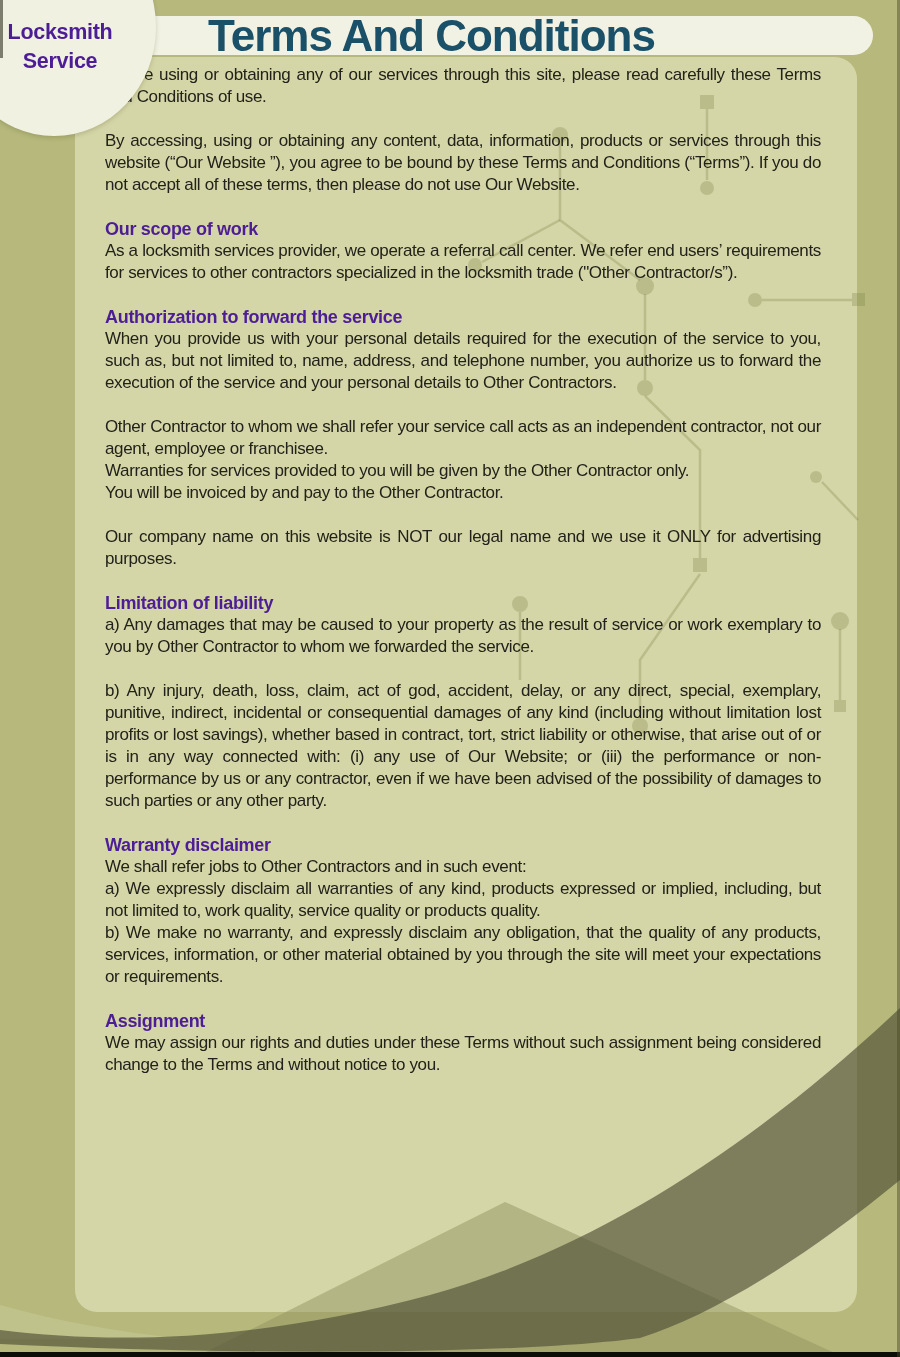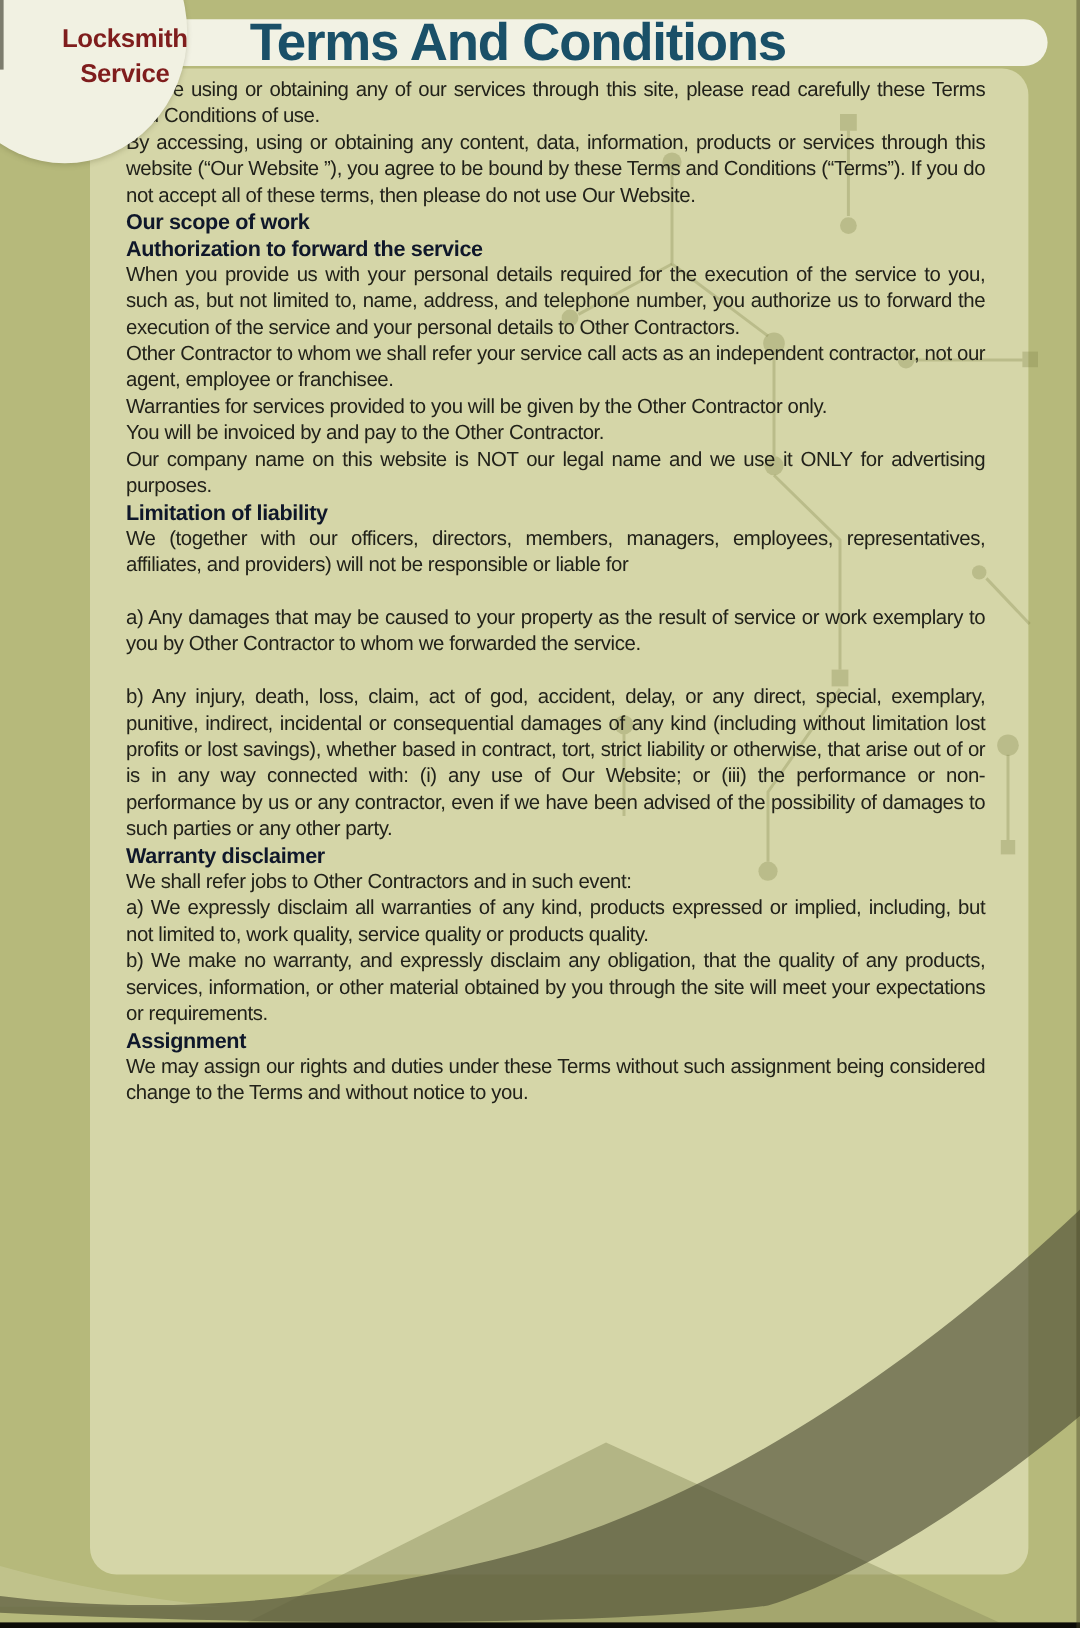--- a/index.html
+++ b/index.html
@@ -16,23 +16,23 @@
     position:absolute;left:75px;top:57px;width:782px;height:1255px;
     background:#d5d6a8;border-radius:22px;z-index:1;
   }
   .decor{position:absolute;left:0;top:0;width:900px;height:1357px;z-index:2;pointer-events:none;}
   .swoosh{position:absolute;left:0;top:0;width:900px;height:1357px;z-index:3;pointer-events:none;}
   .content{
     position:absolute;left:105px;top:64px;width:716px;z-index:4;
     color:#22221a;font-size:17px;line-height:22px;text-align:justify;
     letter-spacing:-0.35px;
   }
-  .sec{}
+  .sec{margin-top:22px;}
   .sec:first-child{margin-top:0;}
-  .sec h2{margin:0;font-size:18px;line-height:22px;font-weight:700;color:#0f172a;letter-spacing:-0.3px;}
+  .sec h2{margin:0;font-size:18px;line-height:22px;font-weight:700;color:#4c1d95;letter-spacing:-0.3px;}
   .sec p{margin:0;}
   .sec p + p{margin-top:22px;}
   .sec.tight p + p{margin-top:0;}
   .banner{
     position:absolute;left:42px;top:16px;width:831px;height:39px;
     background:#f2f2e4;border-radius:20px;z-index:5;
     display:flex;align-items:center;justify-content:center;
   }
   .banner h1{
     margin:0;transform:translateX(-26px);
@@ -40,21 +40,21 @@
     color:#1a5068;white-space:nowrap;
   }
   .logo-circle{
     position:absolute;left:-48px;top:-82px;width:204px;height:218px;
     background:#f1f1e2;border-radius:50%;z-index:6;
     box-shadow:0 2px 4px rgba(90,90,50,.25);
   }
   .logo-text{
     position:absolute;left:0;top:18px;width:120px;z-index:7;
     text-align:center;font-size:21.5px;font-weight:700;line-height:29px;
-    color:#7f1d1d;letter-spacing:-0.3px;padding-left:44px;
+    color:#4c1d95;letter-spacing:-0.3px;
   }
   .bottom-bar{position:absolute;left:0;bottom:0;width:900px;height:5px;background:#0c0c08;z-index:7;}
 </style>
 </head>
 <body>
 
 <div class="page">
 
   <div class="panel"></div>
 
@@ -101,36 +101,36 @@
 
   <div class="content">
       <section class="sec">
         <p>Before using or obtaining any of our services through this site, please read carefully these Terms and Conditions of use.</p>
       </section>
       <section class="sec">
         <p>By accessing, using or obtaining any content, data, information, products or services through this website (“Our Website ”), you agree to be bound by these Terms and Conditions (“Terms”). If you do not accept all of these terms, then please do not use Our Website.</p>
       </section>
       <section class="sec">
         <h2>Our scope of work</h2>
+        <p>As a locksmith services provider, we operate a referral call center. We refer end users’ requirements for services to other contractors specialized in the locksmith trade ("Other Contractor/s”).</p>
       </section>
       <section class="sec">
         <h2>Authorization to forward the service</h2>
         <p>When you provide us with your personal details required for the execution of the service to you, such as, but not limited to, name, address, and telephone number, you authorize us to forward the execution of the service and your personal details to Other Contractors.</p>
       </section>
       <section class="sec tight">
         <p>Other Contractor to whom we shall refer your service call acts as an independent contractor, not our agent, employee or franchisee.</p>
         <p>Warranties for services provided to you will be given by the Other Contractor only.</p>
         <p>You will be invoiced by and pay to the Other Contractor.</p>
       </section>
       <section class="sec">
         <p>Our company name on this website is NOT our legal name and we use it ONLY for advertising purposes.</p>
       </section>
       <section class="sec">
         <h2>Limitation of liability</h2>
-        <p>We (together with our officers, directors, members, managers, employees, representatives, affiliates, and providers) will not be responsible or liable for</p>
         <p>a) Any damages that may be caused to your property as the result of service or work exemplary to you by Other Contractor to whom we forwarded the service.</p>
         <p>b) Any injury, death, loss, claim, act of god, accident, delay, or any direct, special, exemplary, punitive, indirect, incidental or consequential damages of any kind (including without limitation lost profits or lost savings), whether based in contract, tort, strict liability or otherwise, that arise out of or is in any way connected with: (i) any use of Our Website; or (iii) the performance or non-performance by us or any contractor, even if we have been advised of the possibility of damages to such parties or any other party.</p>
       </section>
       <section class="sec tight">
         <h2>Warranty disclaimer</h2>
         <p>We shall refer jobs to Other Contractors and in such event:</p>
         <p>a) We expressly disclaim all warranties of any kind, products expressed or implied, including, but not limited to, work quality, service quality or products quality.</p>
         <p>b) We make no warranty, and expressly disclaim any obligation, that the quality of any products, services, information, or other material obtained by you through the site will meet your expectations or requirements.</p>
       </section>
       <section class="sec">

